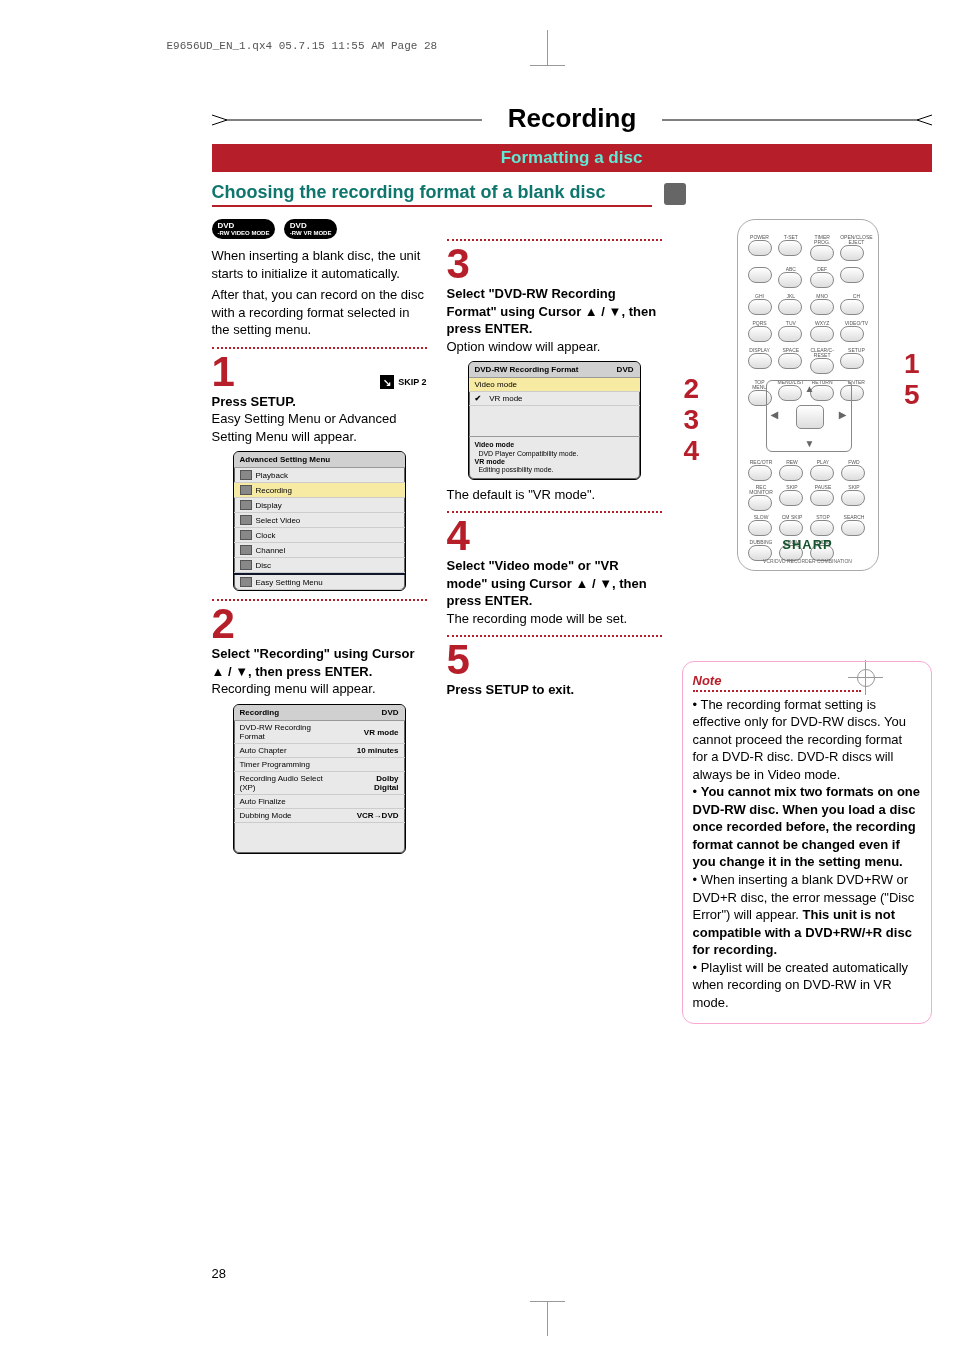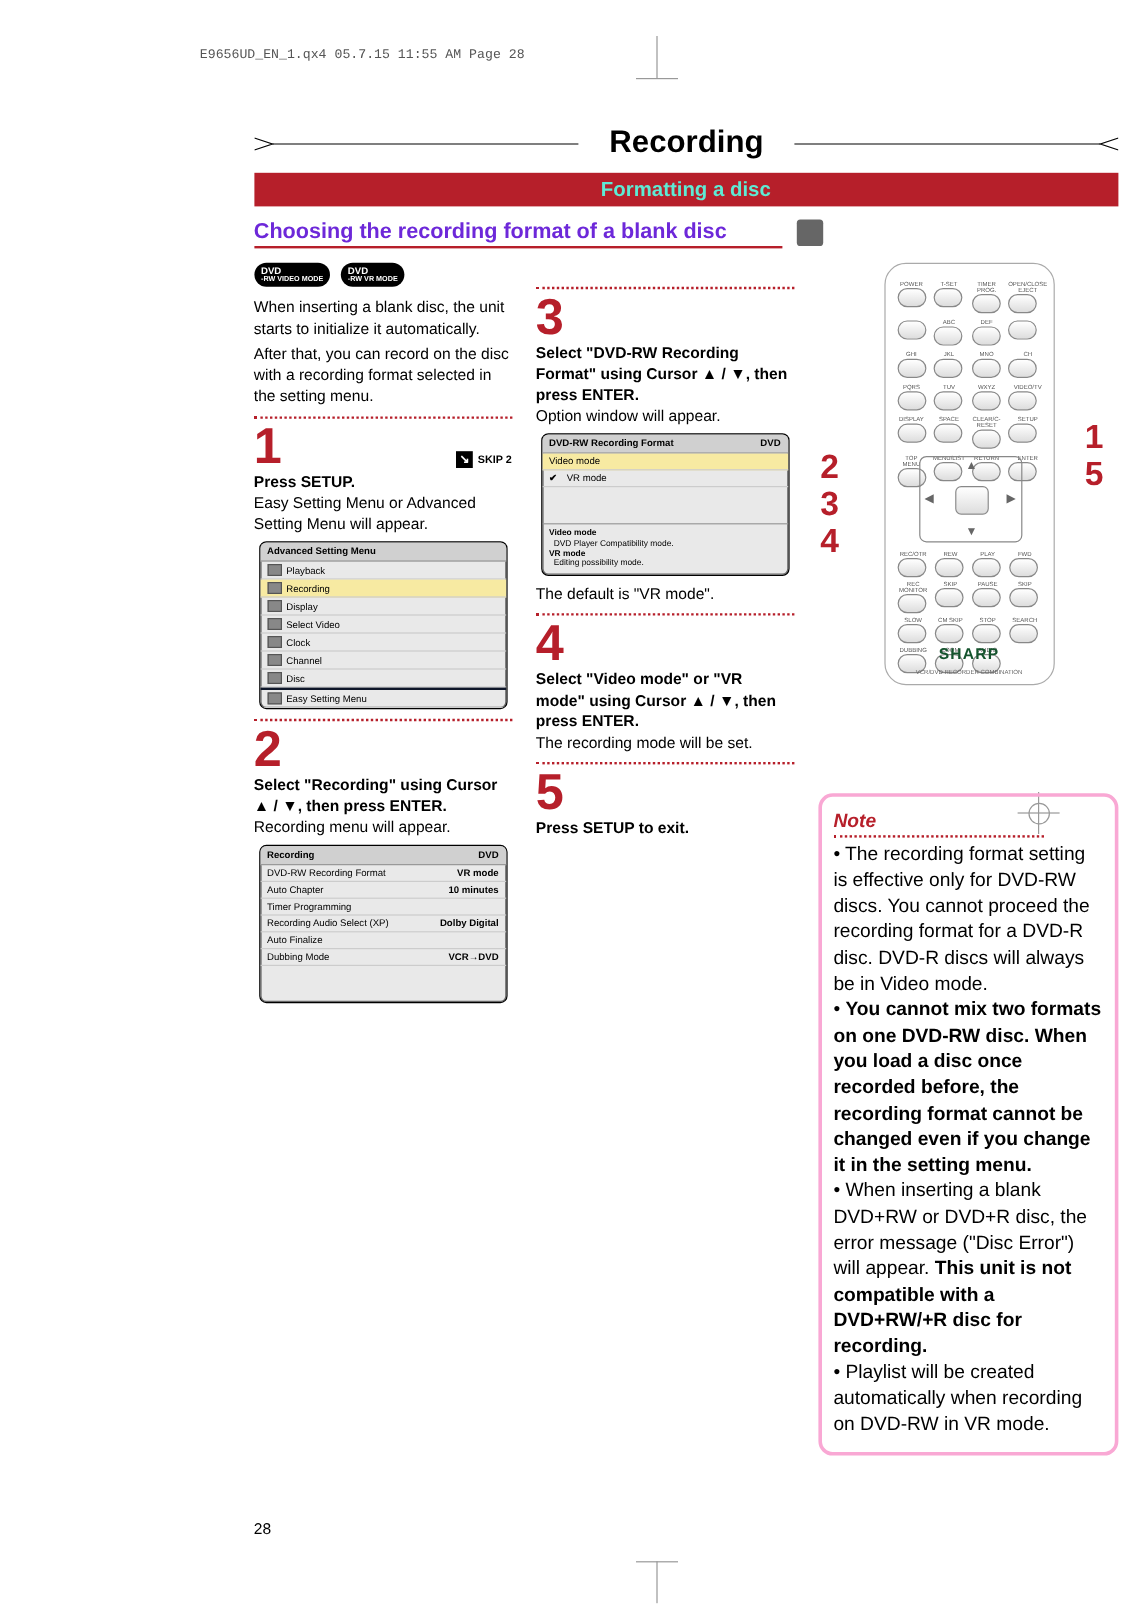--- a/index.html
+++ b/index.html
@@ -87,21 +87,21 @@
   .subtitle-bar {
     background: #b61f2a;
     color: #5eead4;
     text-align: center;
     font-weight: bold;
     font-size: 17px;
     padding: 4px 0;
     margin-top: 4px;
   }
   .section-heading {
-    color: #6d28d9;
+    color: #0f766e;
     font-weight: bold;
     font-size: 18px;
     border-bottom: 2px solid #b61f2a;
     padding-bottom: 2px;
     margin-top: 10px;
     display: inline-block;
     width: 440px;
   }
   .hand-icon {
     display: inline-block;
@@ -168,21 +168,21 @@
   .skip-tag .sq {
     width: 14px; height: 14px; background: #000; color: #fff;
     display: inline-flex; align-items: center; justify-content: center;
     margin-right: 4px; font-size: 10px;
   }
   .bold { font-weight: bold; }
   .menu-panel {
     border: 1px solid #000;
     background: #e9e9e9;
     font-size: 8px;
-    margin: 6px 4px;
+    margin: 6px 21px;
     border-radius: 6px;
     overflow: hidden;
     box-shadow: 0 0 0 1px #666 inset;
   }
   .menu-title {
     background: #d0d0d0;
     padding: 3px 6px;
     font-weight: bold;
     border-bottom: 1px solid #999;
     display: flex;
@@ -203,24 +203,24 @@
     width: 100%;
     border-collapse: collapse;
     font-size: 8px;
   }
   .menu-table td {
     padding: 2px 6px;
     border-bottom: 1px solid #ccc;
   }
   .menu-table td:last-child { text-align: right; font-weight: bold; }
   .note-box {
-    border: 3px solid #f9a8d4;
+    border: 1px solid #f9a8d4;
     border-radius: 12px;
     padding: 10px 10px 12px;
-    font-size: 16px;
+    font-size: 13px;
     line-height: 1.35;
     margin-top: 90px;
   }
   .note-title {
     font-style: italic;
     font-weight: bold;
     color: #b61f2a;
     border-bottom: 2px dotted #b61f2a;
     display: inline-block;
     padding-right: 140px;

